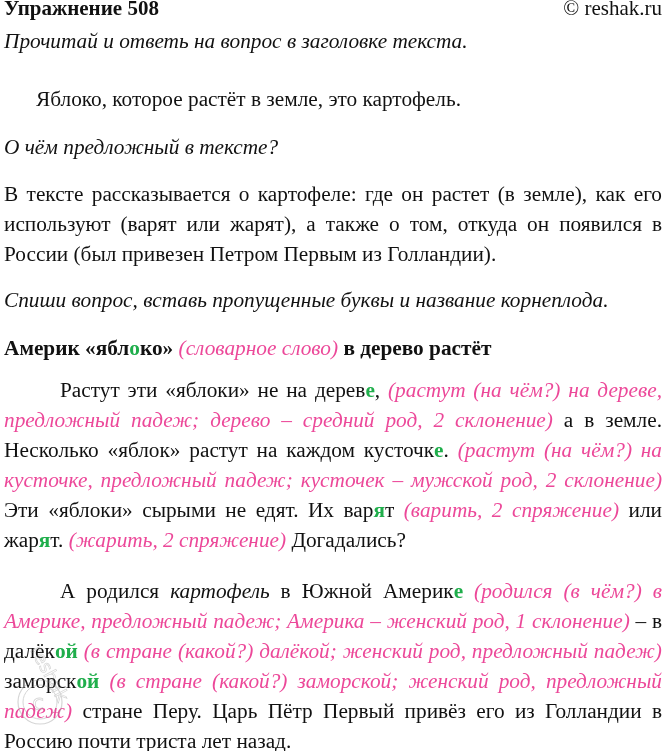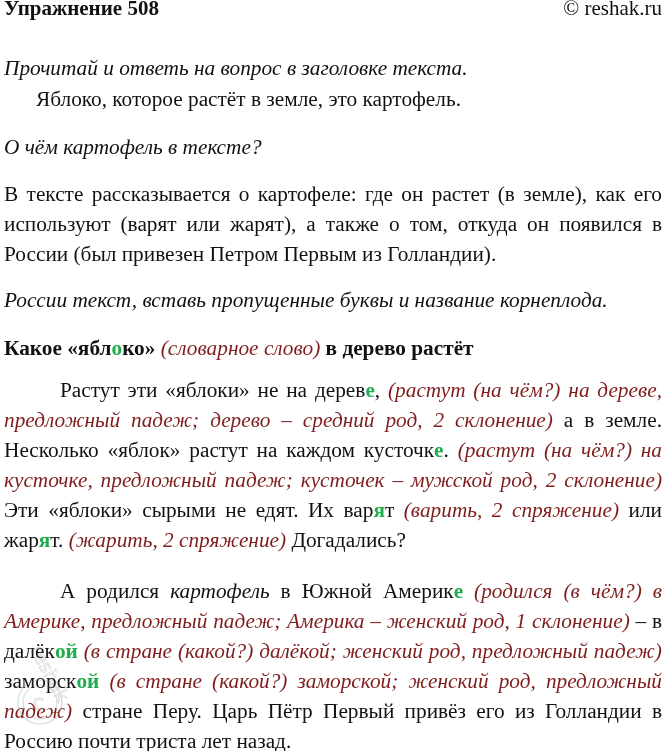--- a/index.html
+++ b/index.html
@@ -35,30 +35,30 @@
     }
     .site {
       font-size: 21px;
     }
     p {
       margin: 0;
       line-height: 30px;
       text-align: justify;
     }
     .italic { font-style: italic; }
-    .task1 { position: absolute; top: 53px; left: 0; width: 658px; }
+    .task1 { position: absolute; top: 26px; left: 0; width: 658px; }
     .answer1 { position: absolute; top: 84px; left: 0; width: 658px; margin-left: 32px; }
     .task2 { position: absolute; top: 132px; left: 0; width: 658px; }
     .answer2 { position: absolute; top: 179px; left: 0; width: 658px; font-family: Liberation Serif, serif; }
     .task3 { position: absolute; top: 285px; left: 0; width: 658px; }
     .heading { position: absolute; top: 333px; left: 0; width: 658px; font-weight: bold; }
     .para1 { position: absolute; top: 375px; left: 0; width: 658px; text-indent: 56px; text-align-last: left; }
     .para2 { position: absolute; top: 576px; left: 0; width: 658px; text-indent: 56px; text-align-last: left; }
     .note {
-      color: #7f1d1d;
+      color: #ec4899;
       font-style: italic;
       font-weight: normal;
     }
     .green {
       color: #1fae4b;
       font-weight: bold;
     }
     .ul { }
     .watermark {
       position: absolute;
@@ -76,26 +76,26 @@
 <div class="page">
 
   <div class="header">
     <span class="title">Упражнение 508</span>
     <span class="site">© reshak.ru</span>
   </div>
 
   <p class="task1 italic">Прочитай и ответь на вопрос в заголовке текста.</p>
   <p class="answer1">Яблоко, которое растёт в земле, это картофель.</p>
 
-  <p class="task2 italic">О чём картофель в тексте?</p>
+  <p class="task2 italic">О чём предложный в тексте?</p>
   <p class="answer2">В тексте рассказывается о картофеле: где он растет (в земле), как его используют (варят или жарят), а также о том, откуда он появился в России (был привезен Петром Первым из Голландии).</p>
 
-  <p class="task3 italic">России текст, вставь пропущенные буквы и название корнеплода.</p>
+  <p class="task3 italic">Спиши вопрос, вставь пропущенные буквы и название корнеплода.</p>
 
-  <p class="heading"><span>Какое «ябл</span><span class="green">о</span><span>ко» </span><span class="note">(словарное слово)</span><span> в дерево растёт</span></p>
+  <p class="heading"><span>Америк «ябл</span><span class="green">о</span><span>ко» </span><span class="note">(словарное слово)</span><span> в дерево растёт</span></p>
 
   <p class="para1"><span>Растут эти «яблоки» не на дерев</span><span class="green">е</span><span>, </span><span class="note">(растут (на чём?) на дереве, предложный падеж; дерево – средний род, 2 склонение)</span><span> а в земле. Несколько «яблок» растут на каждом кусточк</span><span class="green">е</span><span>. </span><span class="note">(растут (на чём?) на кусточке, предложный падеж; кусточек – мужской род, 2 склонение)</span><span> Эти «яблоки» сырыми не едят. Их вар</span><span class="green">я</span><span>т </span><span class="note"><span>(вар</span><span class="ul">ить</span><span>, 2 спряжение)</span></span><span> или жар</span><span class="green">я</span><span>т. </span><span class="note"><span>(жар</span><span class="ul">ить</span><span>, 2 спряжение)</span></span><span> Догадались?</span></p>
 
   <p class="para2"><span>А родился </span><span class="italic">картофель</span><span> в Южной Америк</span><span class="green">е</span><span> </span><span class="note">(родился (в чём?) в Америке, предложный падеж; Америка – женский род, 1 склонение)</span><span> – в далёк</span><span class="green">ой</span><span> </span><span class="note"><span>(в стране (как</span><span class="ul">ой</span><span>?) далёк</span><span class="ul">ой</span><span>; женский род, предложный падеж)</span></span><span> заморск</span><span class="green">ой</span><span> </span><span class="note"><span>(в стране (как</span><span class="ul">ой</span><span>?) заморск</span><span class="ul">ой</span><span>; женский род, предложный падеж)</span></span><span> стране Перу. Царь Пётр Первый привёз его из Голландии в Россию почти триста лет назад.</span></p>
 
 </div>
 
 <div class="watermark">
   <svg width="90" height="110" viewBox="0 0 90 110" xmlns="http://www.w3.org/2000/svg">
     <circle cx="30" cy="62" r="22" fill="none" stroke="#888" stroke-width="1.2"></circle>

